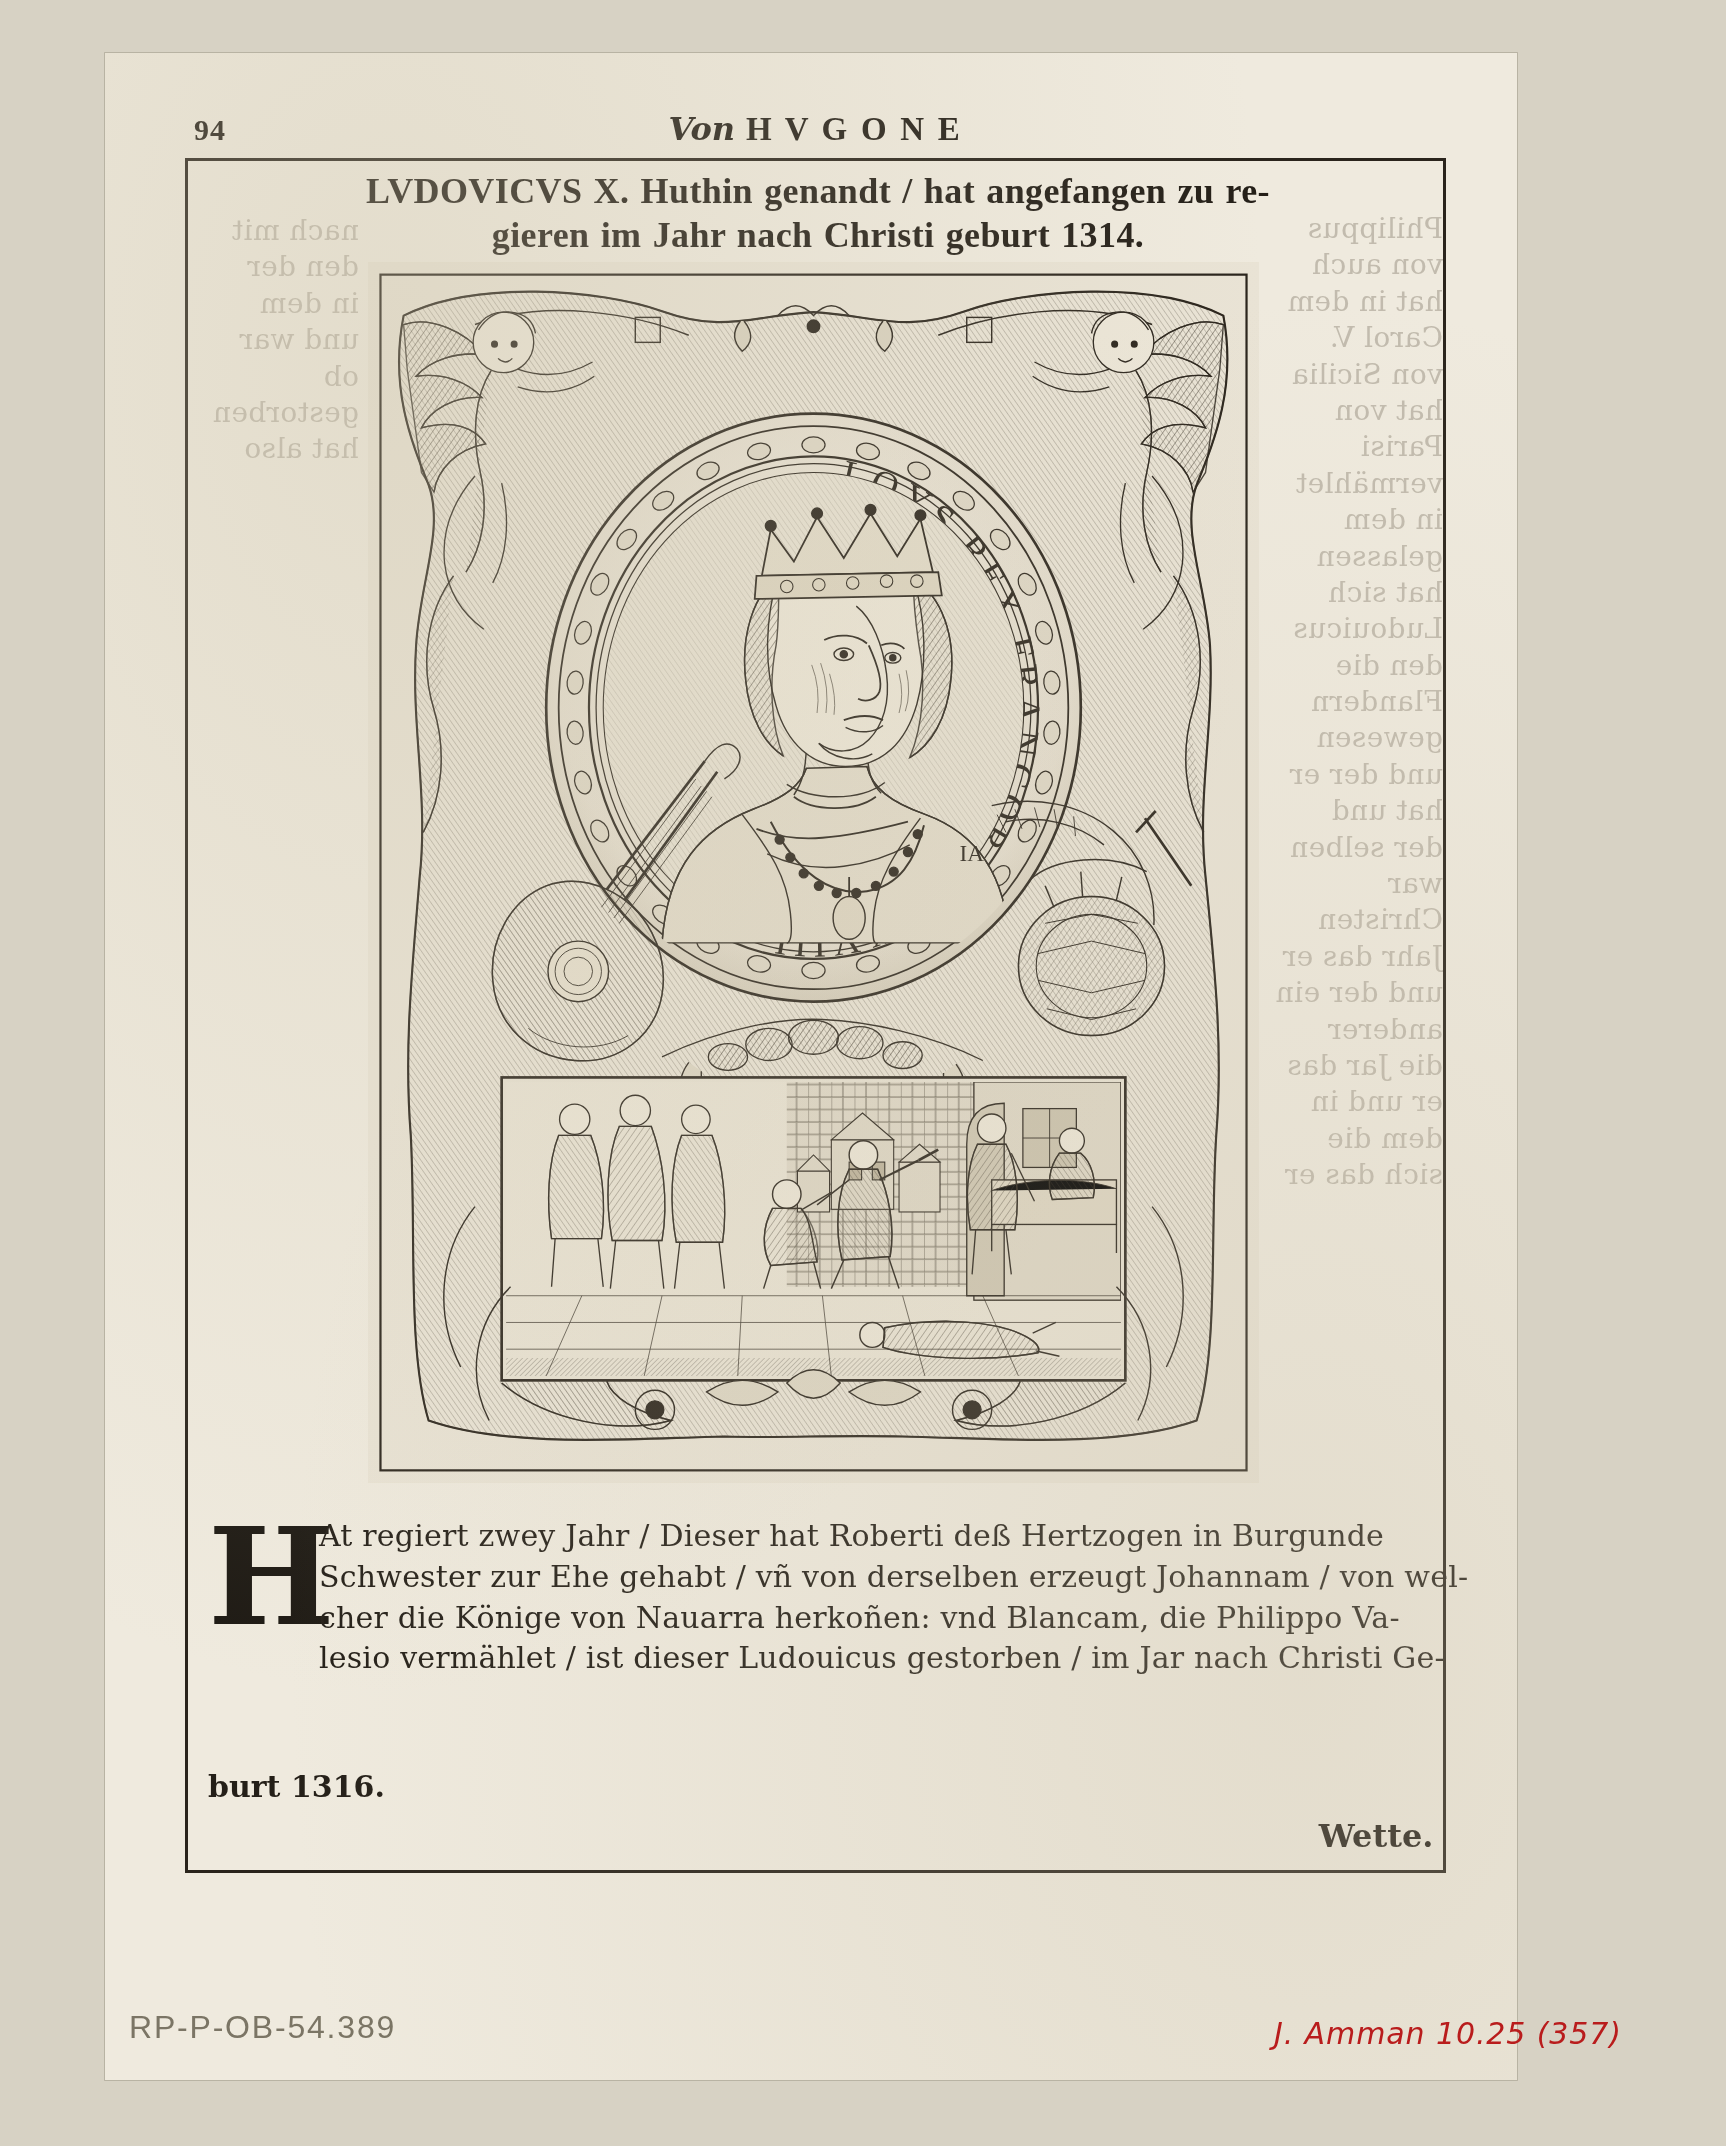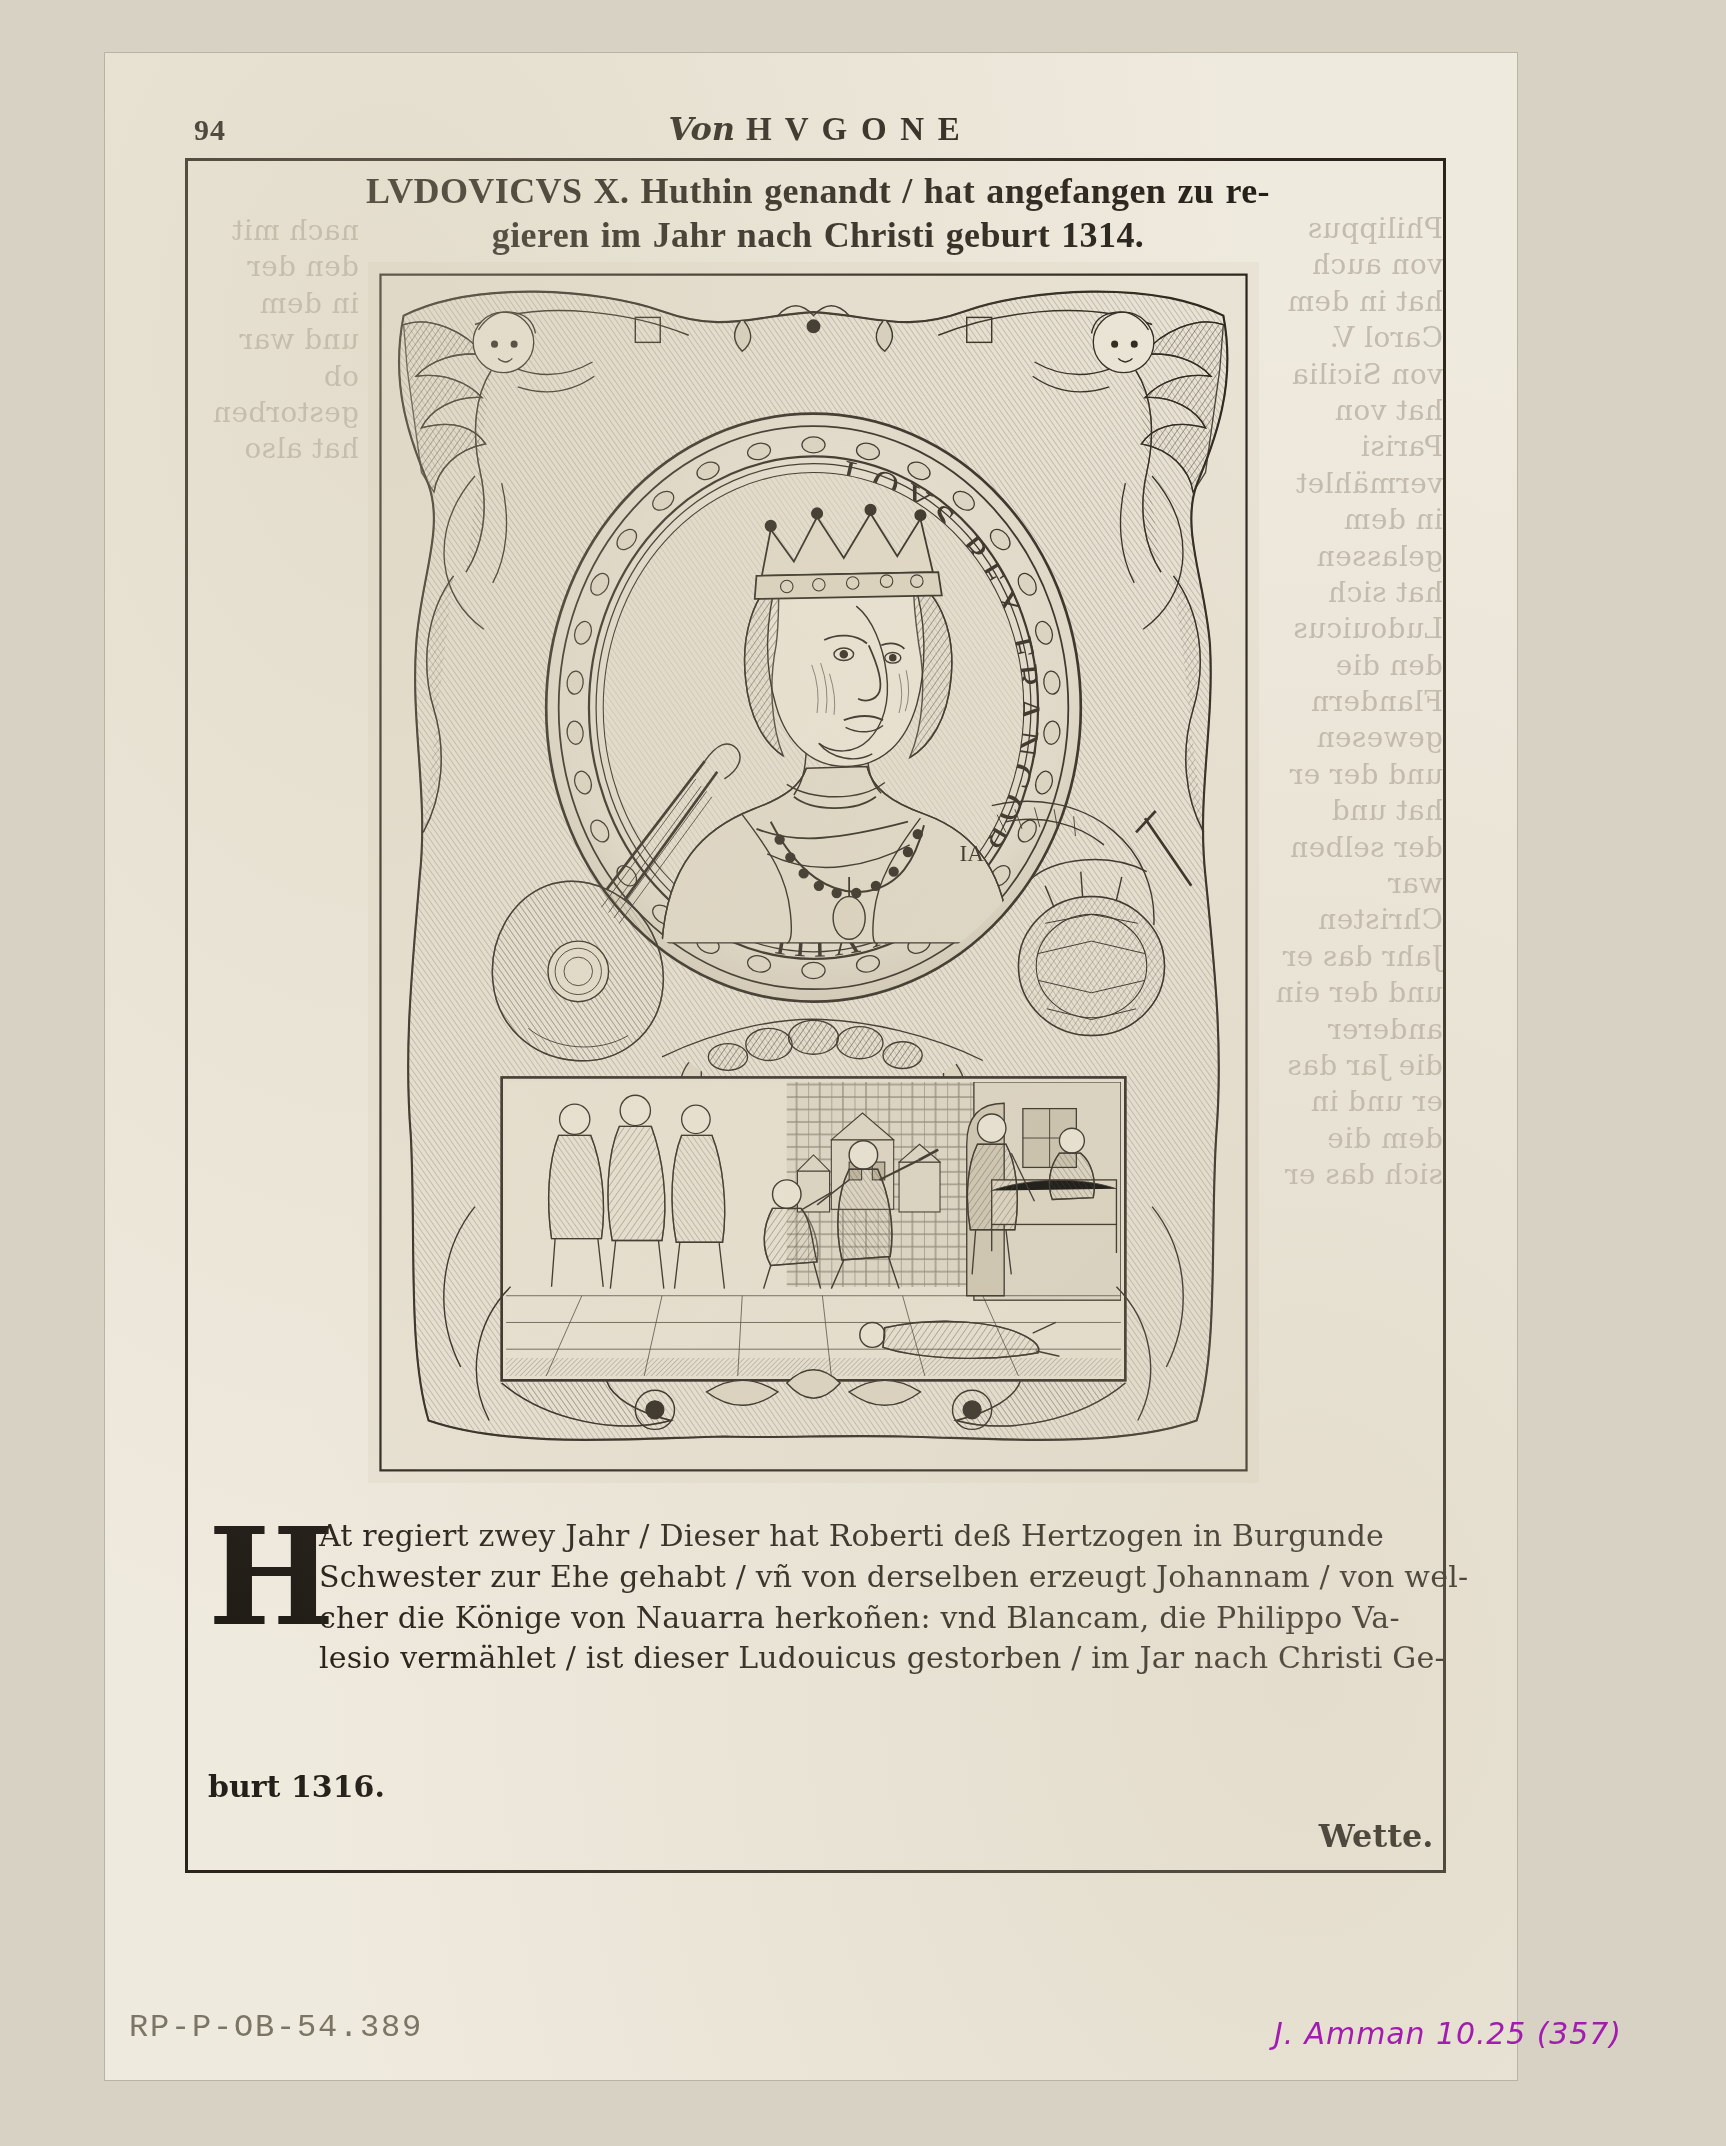--- a/index.html
+++ b/index.html
@@ -163,31 +163,31 @@
     user-select:none;
     transform: scaleX(-1);
   }
   #ghost-left{ left: 27px; top: 107px; width: 147px; }
   #ghost-right{ left: 1089px; top: 105px; width: 169px; }
 
   
   #inv-number{
     position:absolute;
     left: 129px; top: 2009px;
-    font-family:Liberation Mono, monospace;
+    font-family:Liberation Sans, sans-serif;
     font-size: 32px;
     color:#7b7565;
     letter-spacing:1.8px;
   }
   #annotation{
     position:absolute;
     left: 1274px; top: 2016px;
     font-family:"DejaVu Sans", sans-serif;
     font-size: 30px;
-    color:#a21caf;
+    color:#b91c1c;
     font-style:italic;
     letter-spacing:0.9px;
   }
 </style>
 </head>
 <body>
 
 <div id="sheet">
 
   <div id="leaf">

